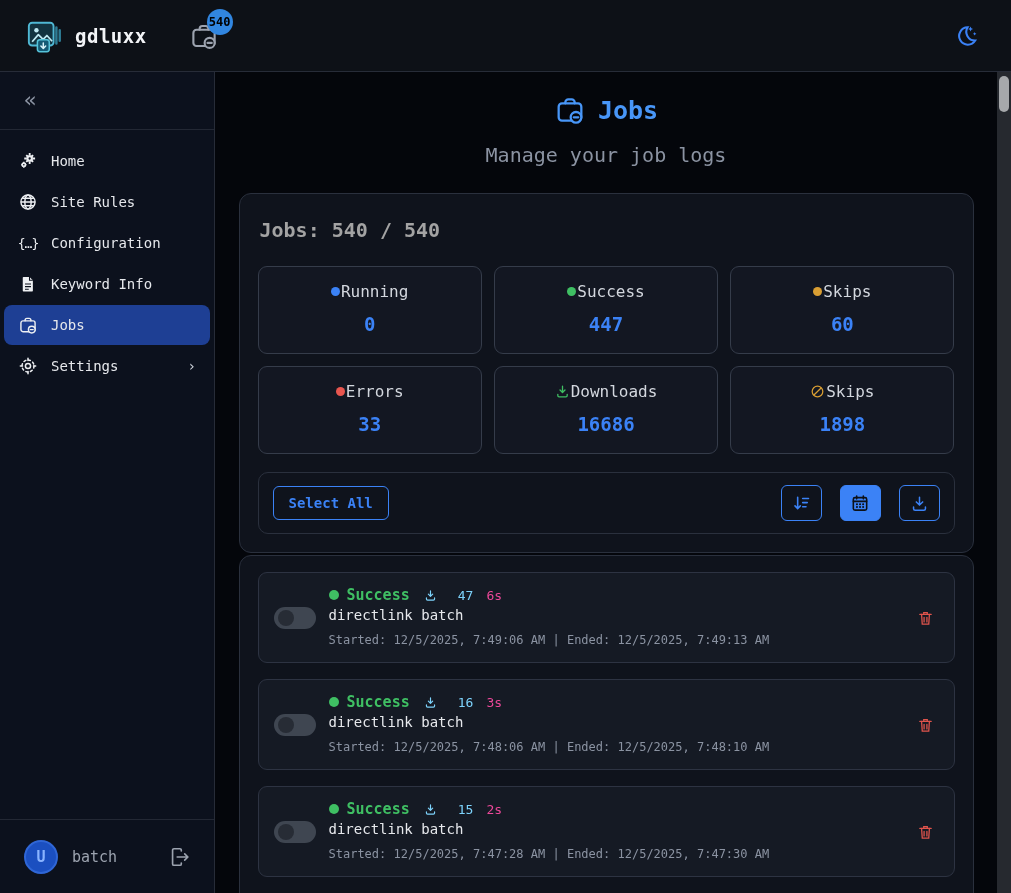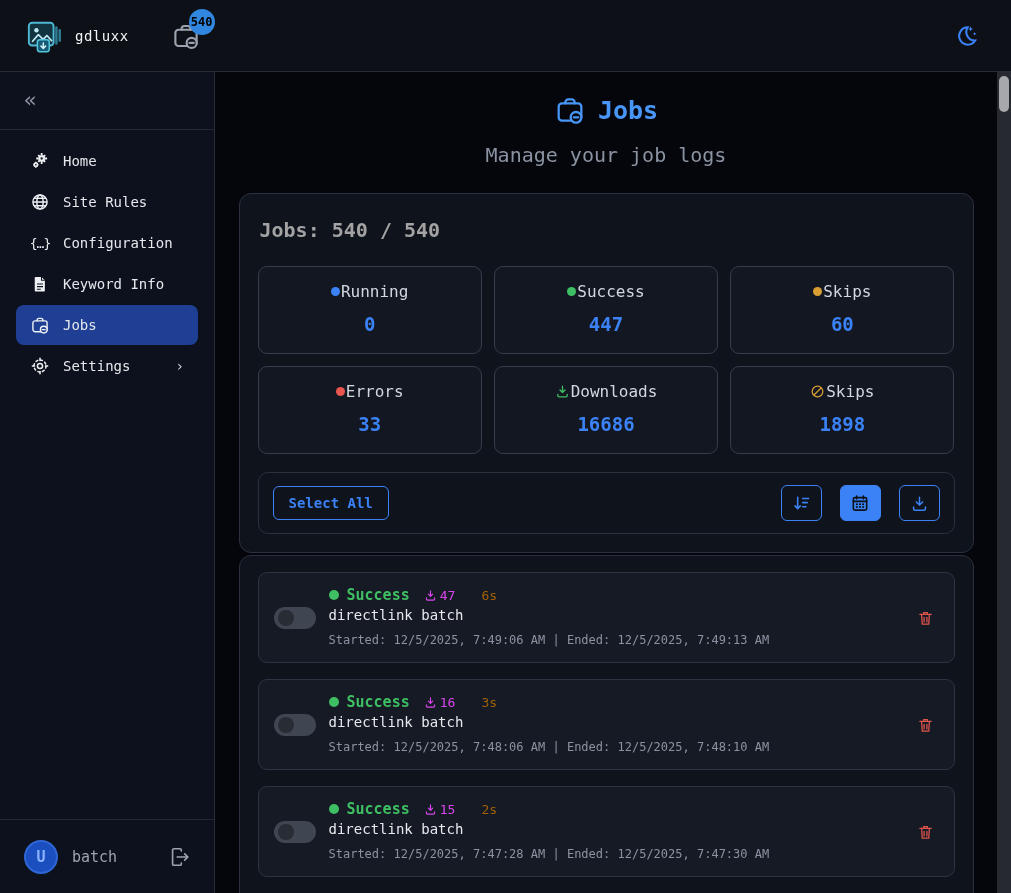--- a/index.html
+++ b/index.html
@@ -11,41 +11,41 @@
   }
   svg { display:block; }
 
   
   .header {
     position:absolute; top:0; left:0; width:1011px; height:72px;
     background:#0d1117; border-bottom:1px solid #272c38;
     display:flex; align-items:center; padding:0 26px; z-index:5;
   }
   .brand { display:flex; align-items:center; gap:11px; }
-  .brand-name { font-size:14px; font-weight:normal; color:#f2f4f7; letter-spacing:.5px; }
+  .brand-name { font-size:19px; font-weight:bold; color:#f2f4f7; letter-spacing:.5px; }
   .queue-indicator { position:relative; margin-left:42px; color:#9ca3af; cursor:pointer; }
   .queue-badge {
     position:absolute; top:-12px; right:-14px; min-width:26px; height:26px;
     background:#3186e0; color:#000000; border-radius:50%;
     font-size:12px; font-weight:bold; display:flex; align-items:center; justify-content:center;
     padding:0 2px;
   }
   .header-spacer { flex:1; }
   .theme-btn { color:#3b82f6; cursor:pointer; padding:6px; }
 
   
   .sidebar {
     position:absolute; top:72px; left:0; width:215px; bottom:0;
     background:#0c111d; border-right:1px solid #272c38;
     display:flex; flex-direction:column; z-index:4;
   }
   .collapse-row { height:58px; display:flex; align-items:center; padding:0 24px;
     border-bottom:1px solid #232834; }
   .collapse-btn { color:#8b93a2; font-size:21px; cursor:pointer; line-height:1; }
-  .nav { padding:10px 16px; flex:1; }
+  .nav { padding:10px 4px; flex:1; }
   .nav-item {
     display:flex; align-items:center; gap:13px; height:40px; padding:0 14px;
     border-radius:8px; color:#e6e8ec; font-size:14px; cursor:pointer; margin:1px 0;
   }
   .nav-item .ic { width:20px; height:20px; display:flex; align-items:center; justify-content:center; color:#eef0f3; }
   .nav-item.active { background:#1e3f94; }
   .nav-chevron { margin-left:auto; color:#cfd4dc; font-size:14px; }
   .braces-glyph { font-size:13px; color:#eef0f3; letter-spacing:-1px; }
   .user-bar {
     height:74px; border-top:1px solid #232834; display:flex; align-items:center;
@@ -124,22 +124,22 @@
     position:absolute; left:15px; top:50%; transform:translateY(-50%);
     width:42px; height:22px; border-radius:11px; background:#3f4651; cursor:pointer;
   }
   .toggle::after {
     content:""; position:absolute; left:4px; top:3px; width:16px; height:16px;
     border-radius:50%; background:#272c35;
   }
   .job-status-row { display:flex; align-items:center; gap:8px; font-size:15px; }
   .status-dot { width:10px; height:10px; border-radius:50%; background:#3fbf63; }
   .status-text { color:#3fbf63; font-weight:bold; }
-  .dl-group { display:flex; align-items:center; gap:3px; color:#d946ef; font-size:13px; margin-left:6px; }
-  .job-duration { color:#a16207; font-size:13px; margin-left:18px; }
+  .dl-group { display:flex; align-items:center; gap:21px; color:#7dd3fc; font-size:13px; margin-left:6px; }
+  .job-duration { color:#ec4899; font-size:13px; margin-left:5px; }
   .job-name { margin-top:3px; font-size:14px; color:#e6e8ec; }
   .job-times { margin-top:10px; font-size:12px; color:#8b93a2; }
   .trash-btn {
     position:absolute; right:20px; top:50%; transform:translateY(-50%);
     color:#e0544c; cursor:pointer;
   }
 </style>
 </head>
 <body>
 

